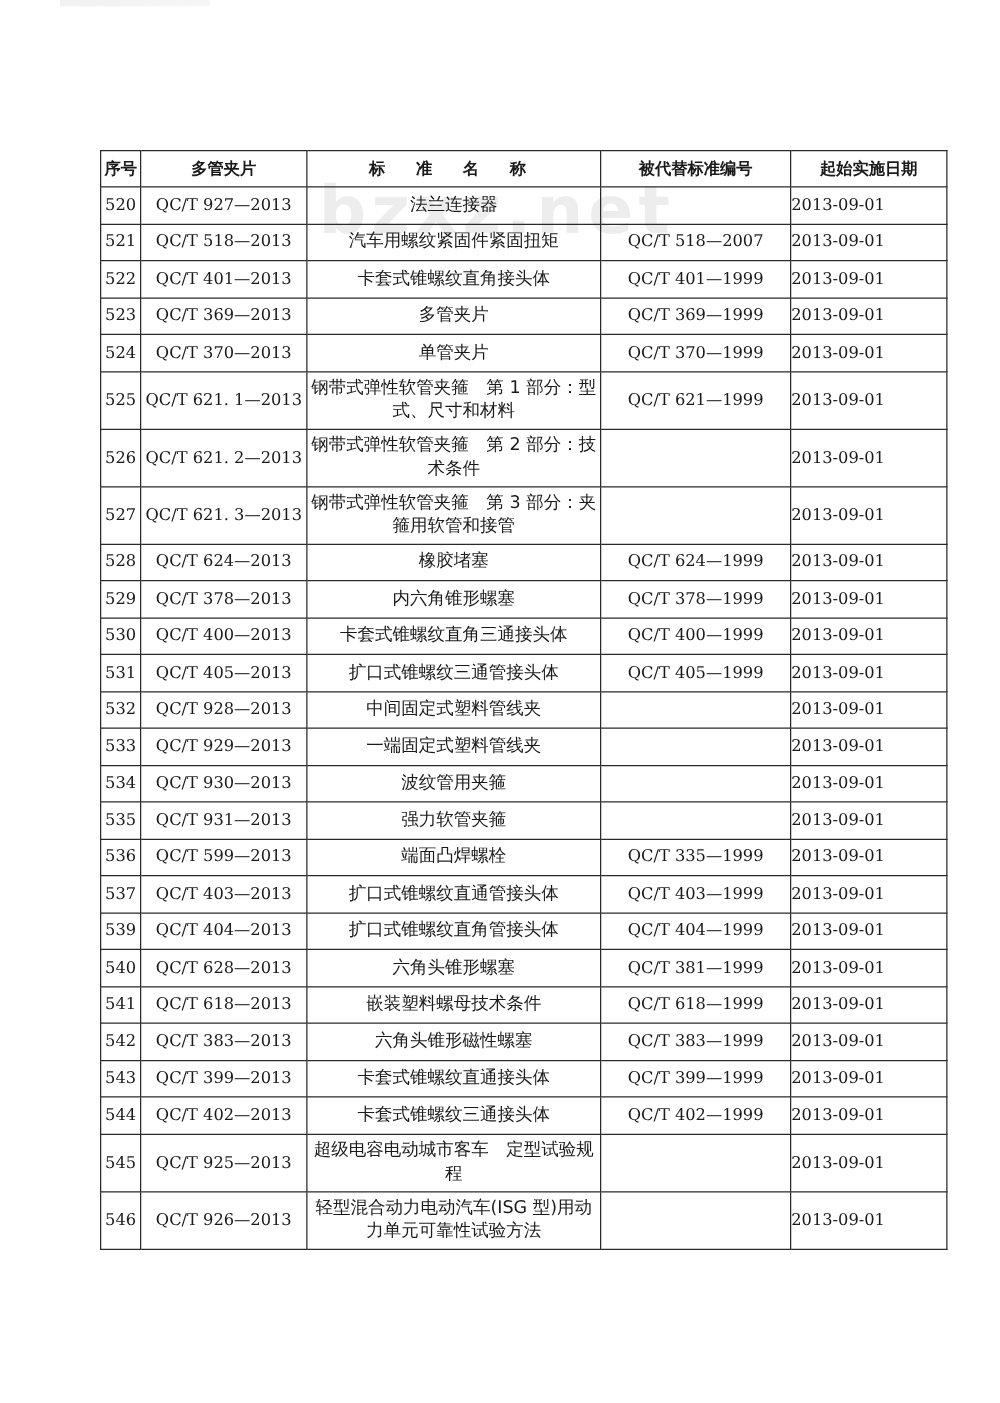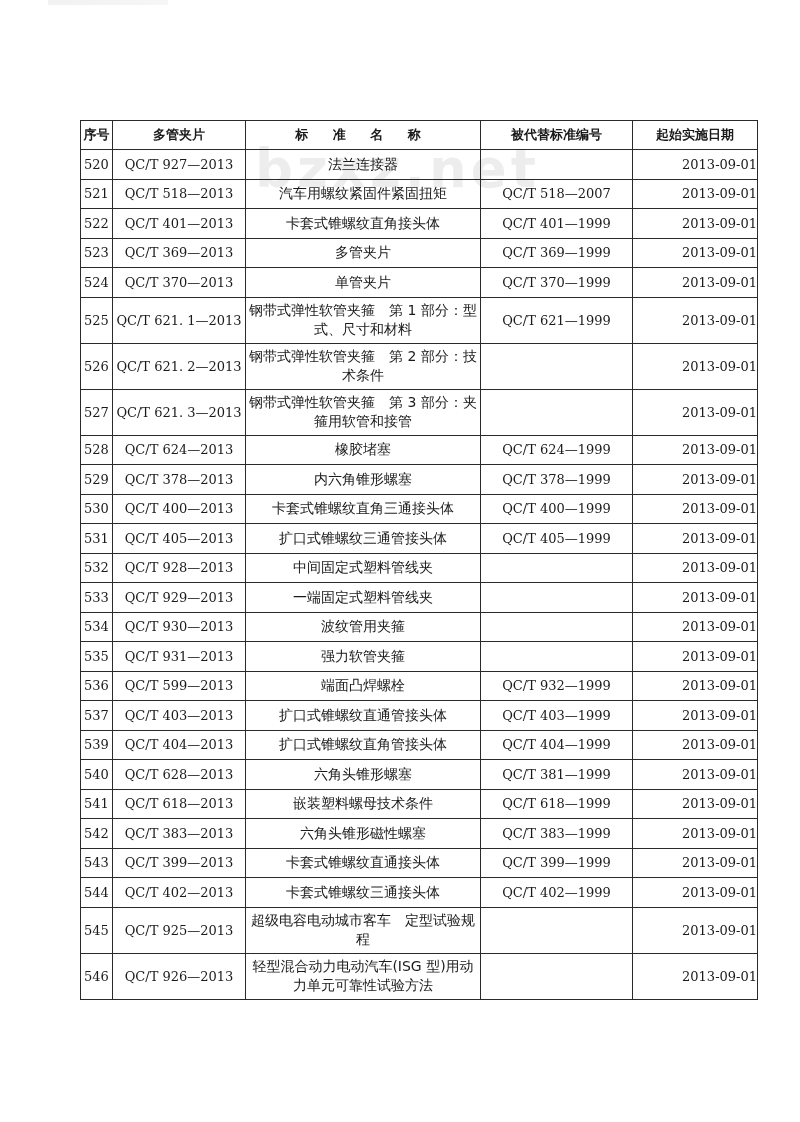--- a/index.html
+++ b/index.html
@@ -13,21 +13,21 @@
   table.std { position: absolute; left: 80px; top: 120px; border-collapse: collapse;
               table-layout: fixed; width: 677px; font-size: 13.5px; }
   table.std th, table.std td { border: 1.4px solid #2a2a2a; padding: 0; }
   table.std th { height: 28px; font-family: "DejaVu Sans", sans-serif; font-weight: bold; font-size: 13px; text-align: center; }
   table.std td { height: 28.5px; }
   table.std tr.tall td { height: 45px; }
   td.no { text-align: center; font-size: 13px; }
   td.code { text-align: center; white-space: nowrap; font-size: 13px; }
   td.name { text-align: center; padding-left: 5px; font-family: "DejaVu Sans", sans-serif; font-size: 14px; line-height: 19px; }
   td.rep { text-align: center; font-size: 13px; }
-  td.date { text-align: right; font-size: 13px; margin-left: 32px; }
+  td.date { text-align: left; font-size: 13px; margin-left: 32px; }
   th.namehd { letter-spacing: 10px; }
 </style>
 </head>
 <body>
 
 <div class="topmark"></div>
 <div class="watermark">bzxz.net</div>
 
 <table class="std">
   <colgroup>
@@ -156,21 +156,21 @@
         <td class="no">535</td>
         <td class="code">QC/T 931—2013</td>
         <td class="name">强力软管夹箍</td>
         <td class="rep"></td>
         <td class="date">2013-09-01</td>
       </tr>
       <tr>
         <td class="no">536</td>
         <td class="code">QC/T 599—2013</td>
         <td class="name">端面凸焊螺栓</td>
-        <td class="rep">QC/T 932—1999</td>
+        <td class="rep">QC/T 335—1999</td>
         <td class="date">2013-09-01</td>
       </tr>
       <tr>
         <td class="no">537</td>
         <td class="code">QC/T 403—2013</td>
         <td class="name">扩口式锥螺纹直通管接头体</td>
         <td class="rep">QC/T 403—1999</td>
         <td class="date">2013-09-01</td>
       </tr>
       <tr>

